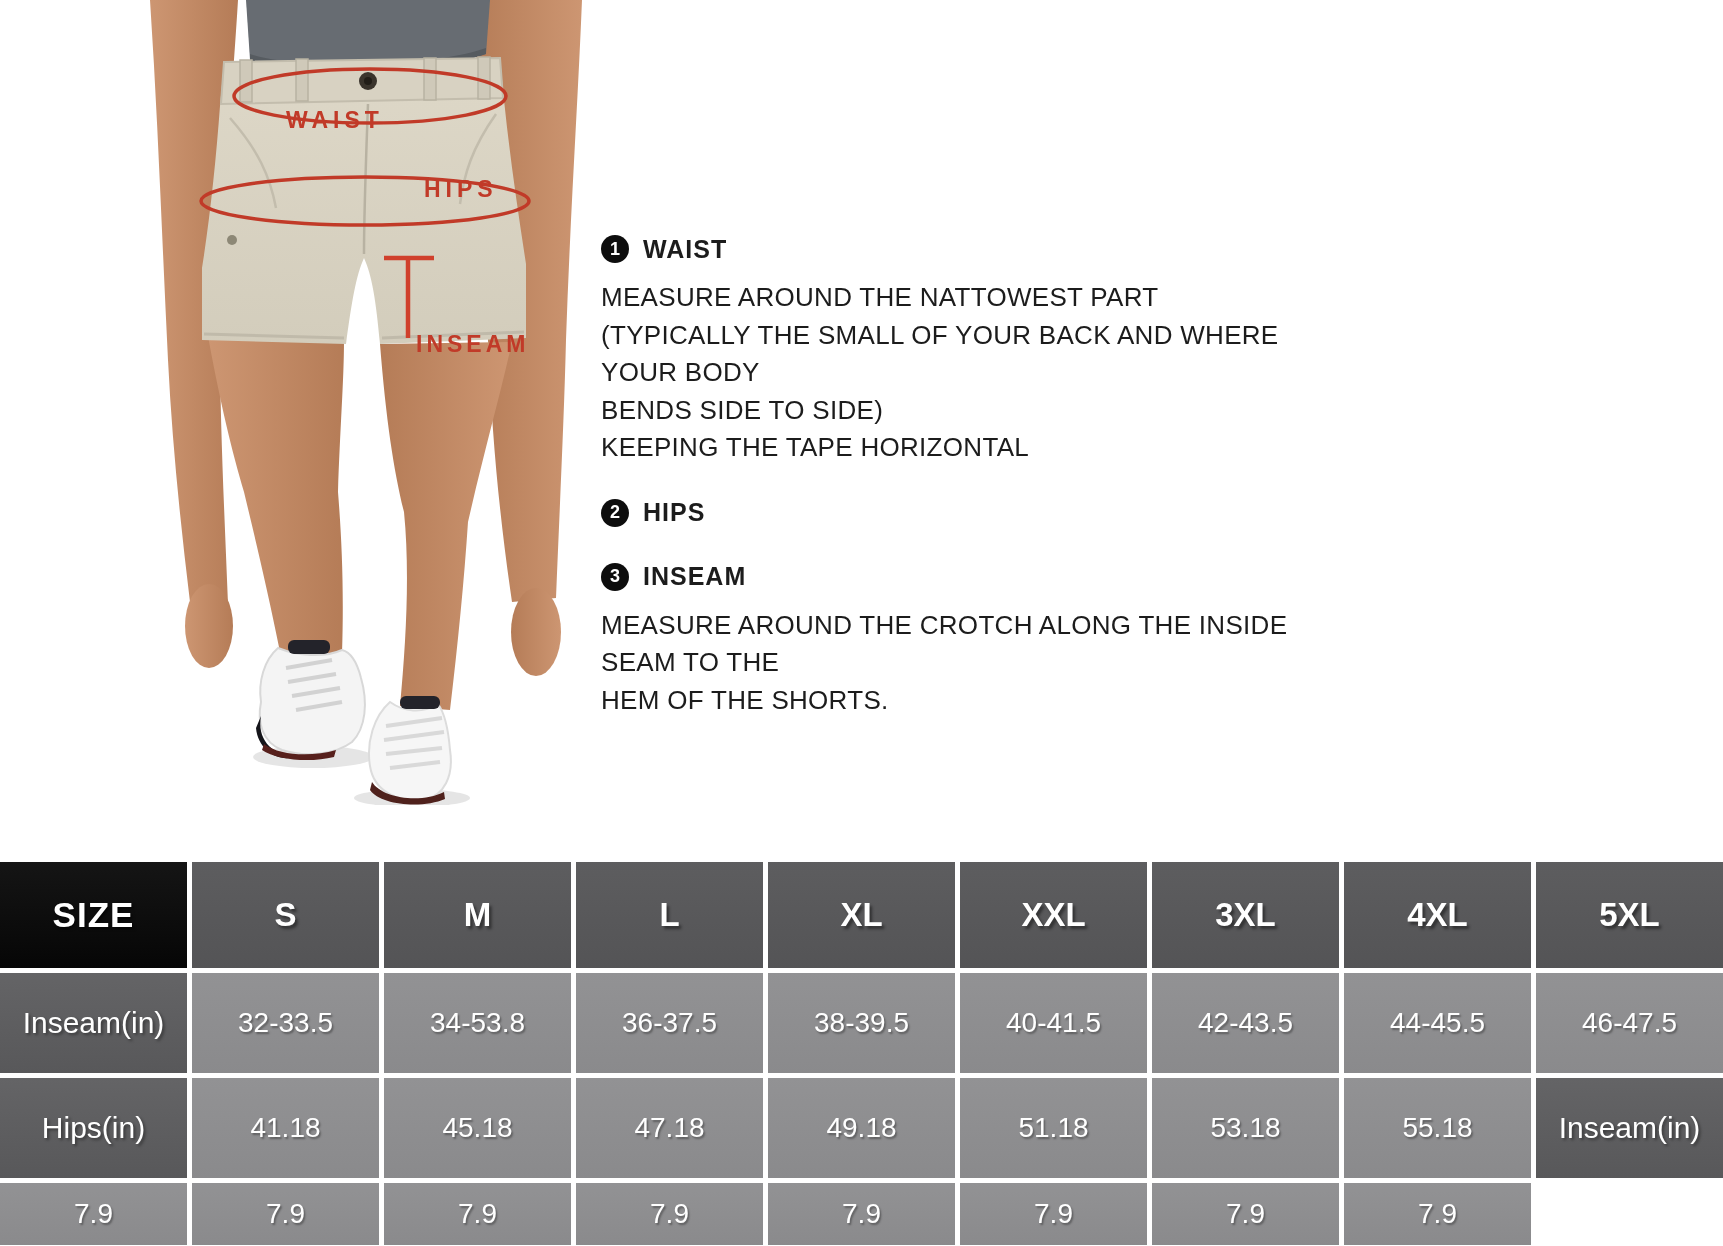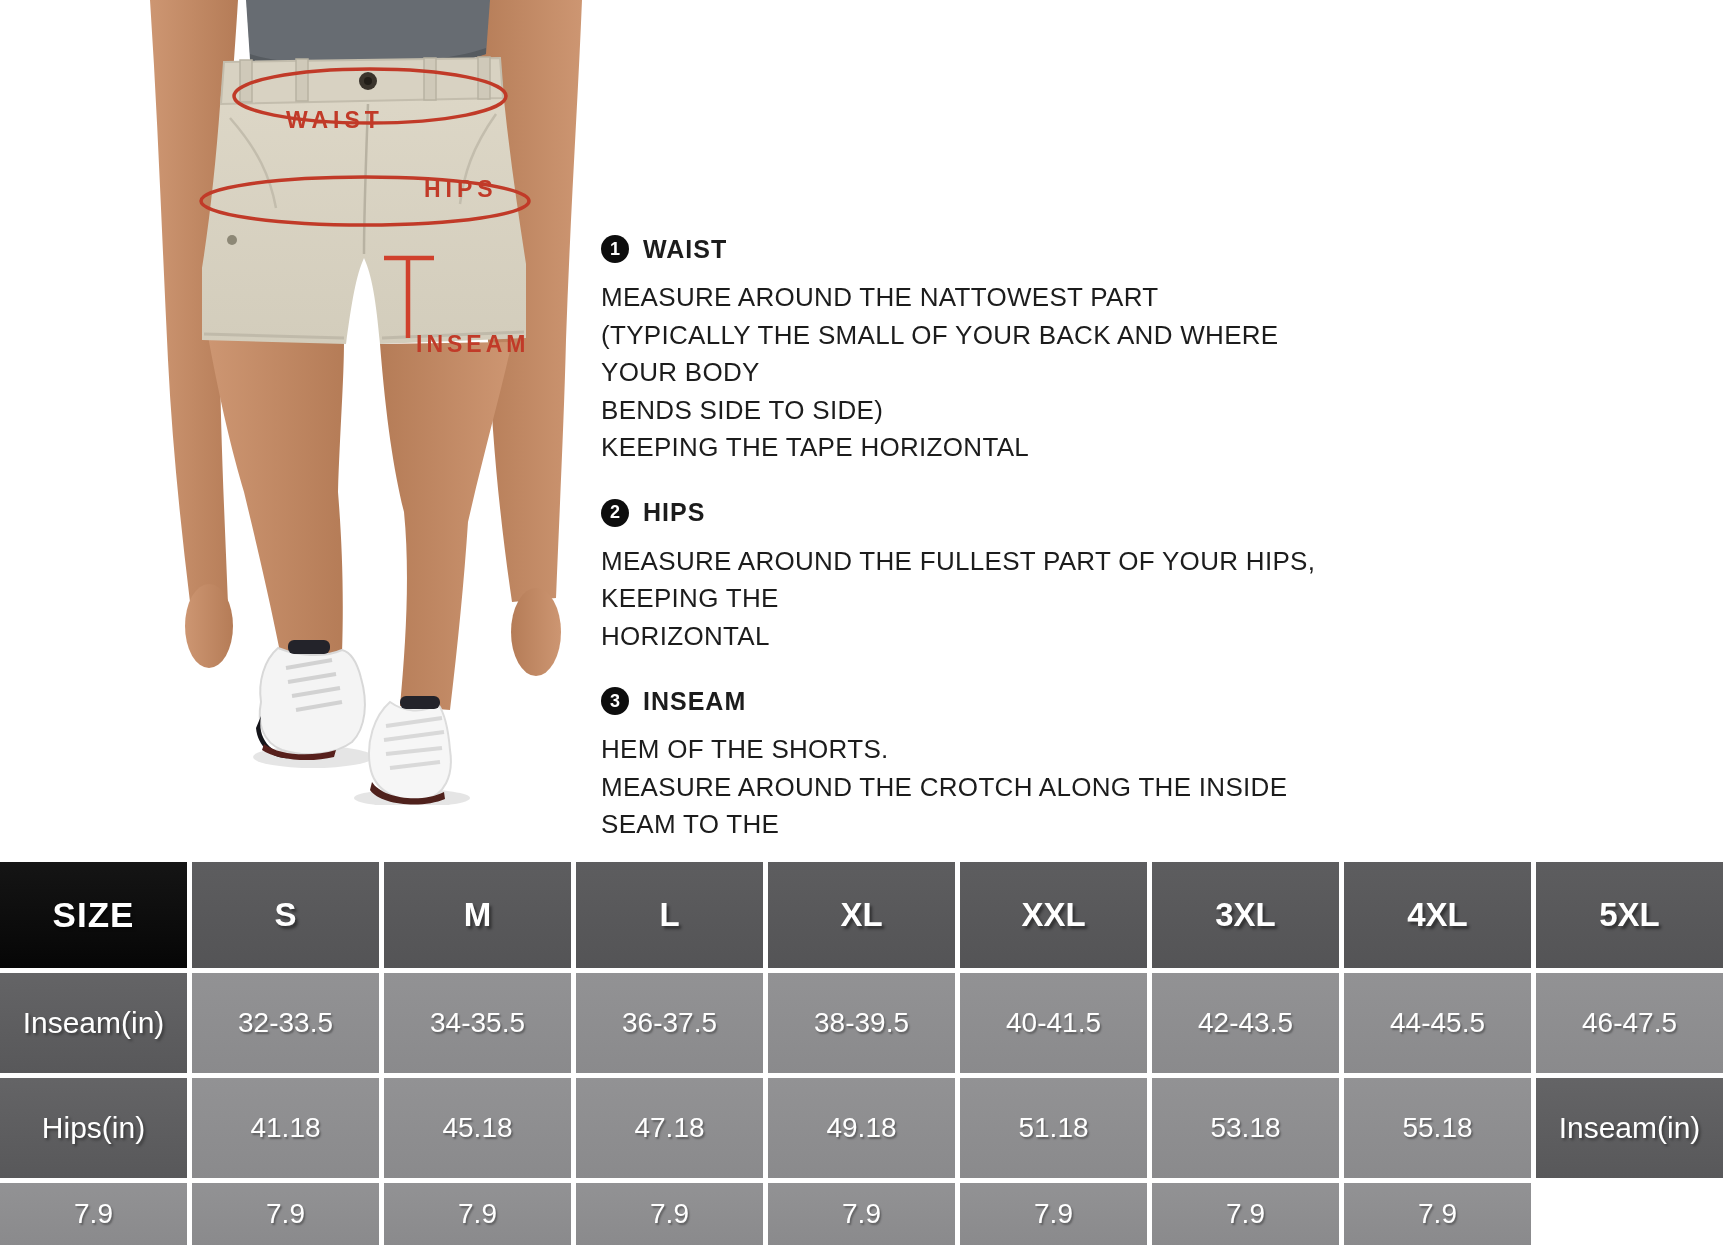--- a/index.html
+++ b/index.html
@@ -121,52 +121,48 @@
         <div>BENDS SIDE TO SIDE)</div>
         <div>KEEPING THE TAPE HORIZONTAL</div>
       </div>
     </div>
 
     <div class="section">
       <div class="sec-head">
         <div class="badge">2</div>
         <div class="sec-title">HIPS</div>
       </div>
-      <div class="sec-body">
-        <div>MEASURE AROUND THE FULLEST PART OF YOUR HIPS, KEEPING THE</div>
-        <div>HORIZONTAL</div>
-      </div>
     </div>
 
     <div class="section">
       <div class="sec-head">
         <div class="badge">3</div>
         <div class="sec-title">INSEAM</div>
       </div>
       <div class="sec-body">
+        <div>MEASURE AROUND THE CROTCH ALONG THE INSIDE SEAM TO THE</div>
         <div>HEM OF THE SHORTS.</div>
-        <div>MEASURE AROUND THE CROTCH ALONG THE INSIDE SEAM TO THE</div>
       </div>
     </div>
 
   </div>
 
   <div class="size-table">
       <div class="cell corner">SIZE</div>
       <div class="cell head">S</div>
       <div class="cell head">M</div>
       <div class="cell head">L</div>
       <div class="cell head">XL</div>
       <div class="cell head">XXL</div>
       <div class="cell head">3XL</div>
       <div class="cell head">4XL</div>
       <div class="cell head">5XL</div>
       <div class="cell rowlabel">Inseam(in)</div>
       <div class="cell value">32-33.5</div>
-      <div class="cell value">34-35.5</div>
+      <div class="cell value">34-53.8</div>
       <div class="cell value">36-37.5</div>
       <div class="cell value">38-39.5</div>
       <div class="cell value">40-41.5</div>
       <div class="cell value">42-43.5</div>
       <div class="cell value">44-45.5</div>
       <div class="cell value">46-47.5</div>
       <div class="cell rowlabel">Hips(in)</div>
       <div class="cell value">41.18</div>
       <div class="cell value">45.18</div>
       <div class="cell value">47.18</div>

